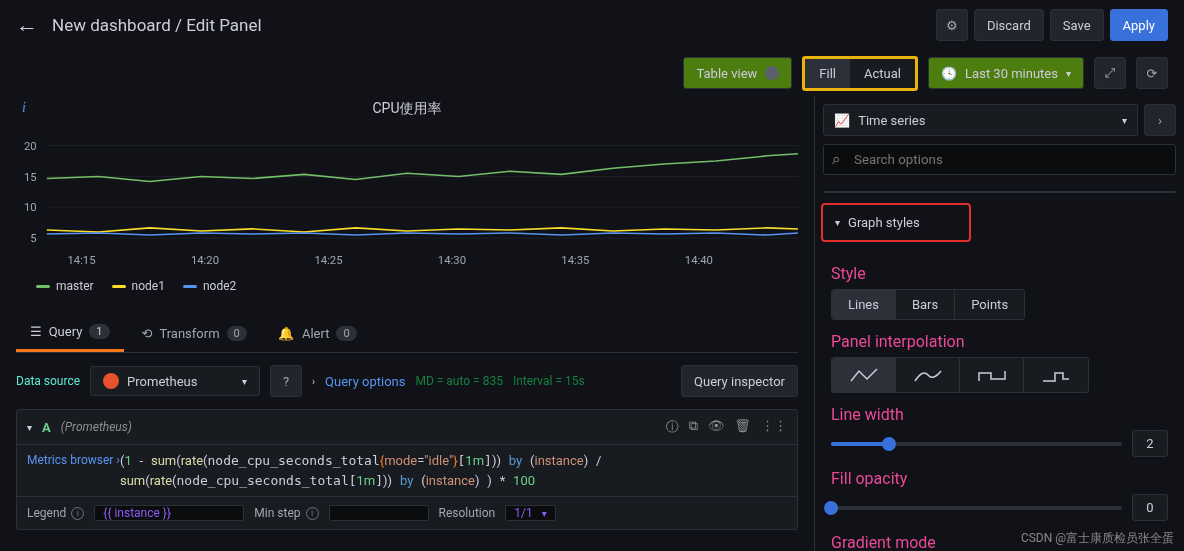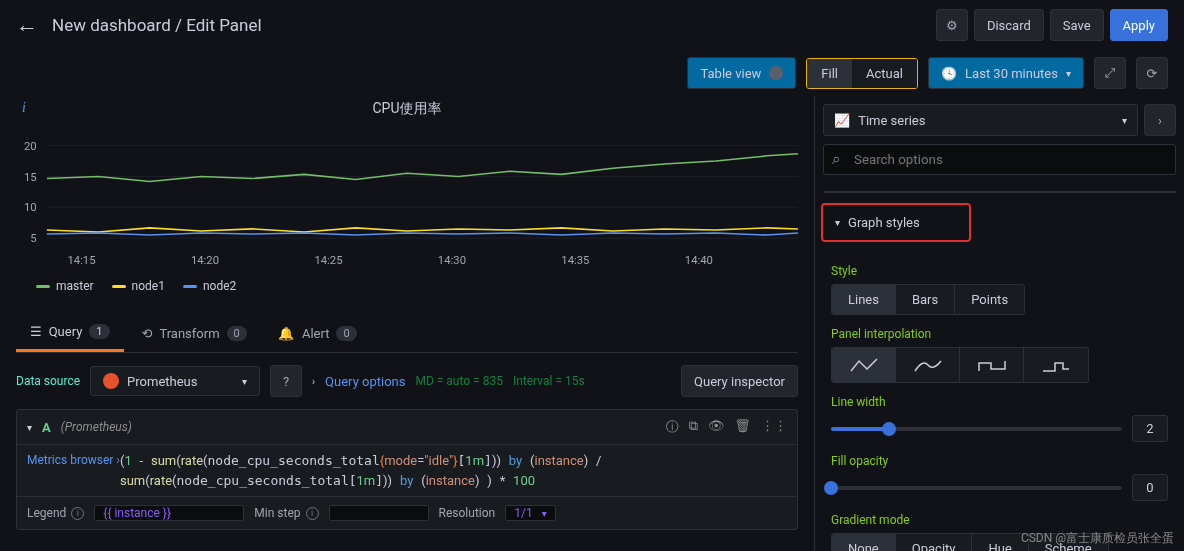--- a/index.html
+++ b/index.html
@@ -6,23 +6,23 @@
 body{background:#111217;color:#ccccdc;font-size:13px;overflow:hidden;width:1184px;height:551px;position:relative}
 .header{display:flex;align-items:center;padding:8px 16px;height:50px}
 .back-arrow{color:#ccccdc;font-size:22px;margin-right:14px;cursor:pointer}
 .title{font-size:17px;color:#ccccdc}
 .header-right{margin-left:auto;display:flex;gap:6px;align-items:center}
 .icon-btn{width:32px;height:32px;background:#22252b;border:1px solid #2c3039;border-radius:3px;display:flex;align-items:center;justify-content:center;cursor:pointer;color:#9fa7b3}
 .btn{height:32px;padding:0 12px;background:#22252b;border:1px solid #2c3039;border-radius:3px;color:#ccccdc;cursor:pointer;display:flex;align-items:center}
 .btn-primary{background:#3871dc;border-color:#3871dc;color:#fff}
 .toolbar{display:flex;align-items:center;gap:8px;padding:6px 16px;height:46px}
 .toolbar-left{display:flex;align-items:center;gap:10px;margin-left:auto}
-.pill{display:flex;align-items:center;height:32px;background:#0369a1;border:1px solid #2c3039;border-radius:3px;padding:0 12px;gap:8px;cursor:pointer}
+.pill{display:flex;align-items:center;height:32px;background:#4d7c0f;border:1px solid #2c3039;border-radius:3px;padding:0 12px;gap:8px;cursor:pointer}
 .toggle-dot{width:14px;height:14px;border-radius:50%;background:#5a5f6b}
-.seg{display:flex;border:1px solid #eab308;border-radius:3px;overflow:hidden}
+.seg{display:flex;border:3px solid #eab308;border-radius:3px;overflow:hidden}
 .seg>div{padding:7px 14px;cursor:pointer;background:#181b20}
 .seg>.active{background:#2c3039}
 .main{display:flex;height:calc(100% - 96px)}
 .left{flex:1;display:flex;flex-direction:column;padding:0 16px 8px;overflow:hidden}
 .chart-area{position:relative;height:200px}
 .chart-title{text-align:center;font-size:14px;color:#ccccdc;padding:4px}
 .chart-svg{width:100%;height:150px}
 .legend{display:flex;gap:18px;padding:4px 20px;font-size:12px}
 .legend-item{display:flex;align-items:center;gap:6px}
 .legend-line{width:14px;height:3px;border-radius:2px}
@@ -55,21 +55,21 @@
 .viz-icon{color:#5794f2}
 .search-row{padding:0 8px 16px}
 .search-input{width:100%;background:#0b0c0e;border:1px solid #2c3039;padding:7px 10px 7px 30px;color:#ccccdc;border-radius:3px}
 .search-wrap{position:relative}
 .search-wrap::before{content:"⌕";position:absolute;left:9px;top:6px;color:#8e8e8e;font-size:15px}
 .tab-toggle{display:flex;margin:0 8px 10px;border:1px solid #2c3039;border-radius:3px;overflow:hidden}
 .tab-toggle>div{flex:1;text-align:center;padding:7px;cursor:pointer;background:#181b20}
 .tab-toggle>.active{background:#2c3039}
 .section-head{display:flex;align-items:center;gap:8px;padding:10px 12px;cursor:pointer;border:2px solid #e02f2f;border-radius:4px;margin:0 6px 10px;width:150px}
 .section-body{padding:0 16px}
-.field-label{font-size:12px;color:#84cc16;margin:12px 0 6px}
+.field-label{font-size:16px;color:#ec4899;margin:12px 0 6px}
 .btn-group{display:flex;border:1px solid #2c3039;border-radius:3px;overflow:hidden;width:fit-content}
 .btn-group>div{padding:7px 16px;cursor:pointer;background:#181b20;border-right:1px solid #2c3039}
 .btn-group>div:last-child{border-right:none}
 .btn-group>.active{background:#2c3039}
 .interp-group{display:flex;border:1px solid #2c3039;border-radius:3px;overflow:hidden;width:fit-content}
 .interp-group>div{width:64px;height:34px;display:flex;align-items:center;justify-content:center;cursor:pointer;background:#181b20;border-right:1px solid #2c3039}
 .interp-group>div:last-child{border-right:none}
 .interp-group>.active{background:#2c3039}
 .slider-row{display:flex;align-items:center;gap:10px}
 .slider{flex:1;height:4px;background:#2c3039;border-radius:2px;position:relative;cursor:pointer}

